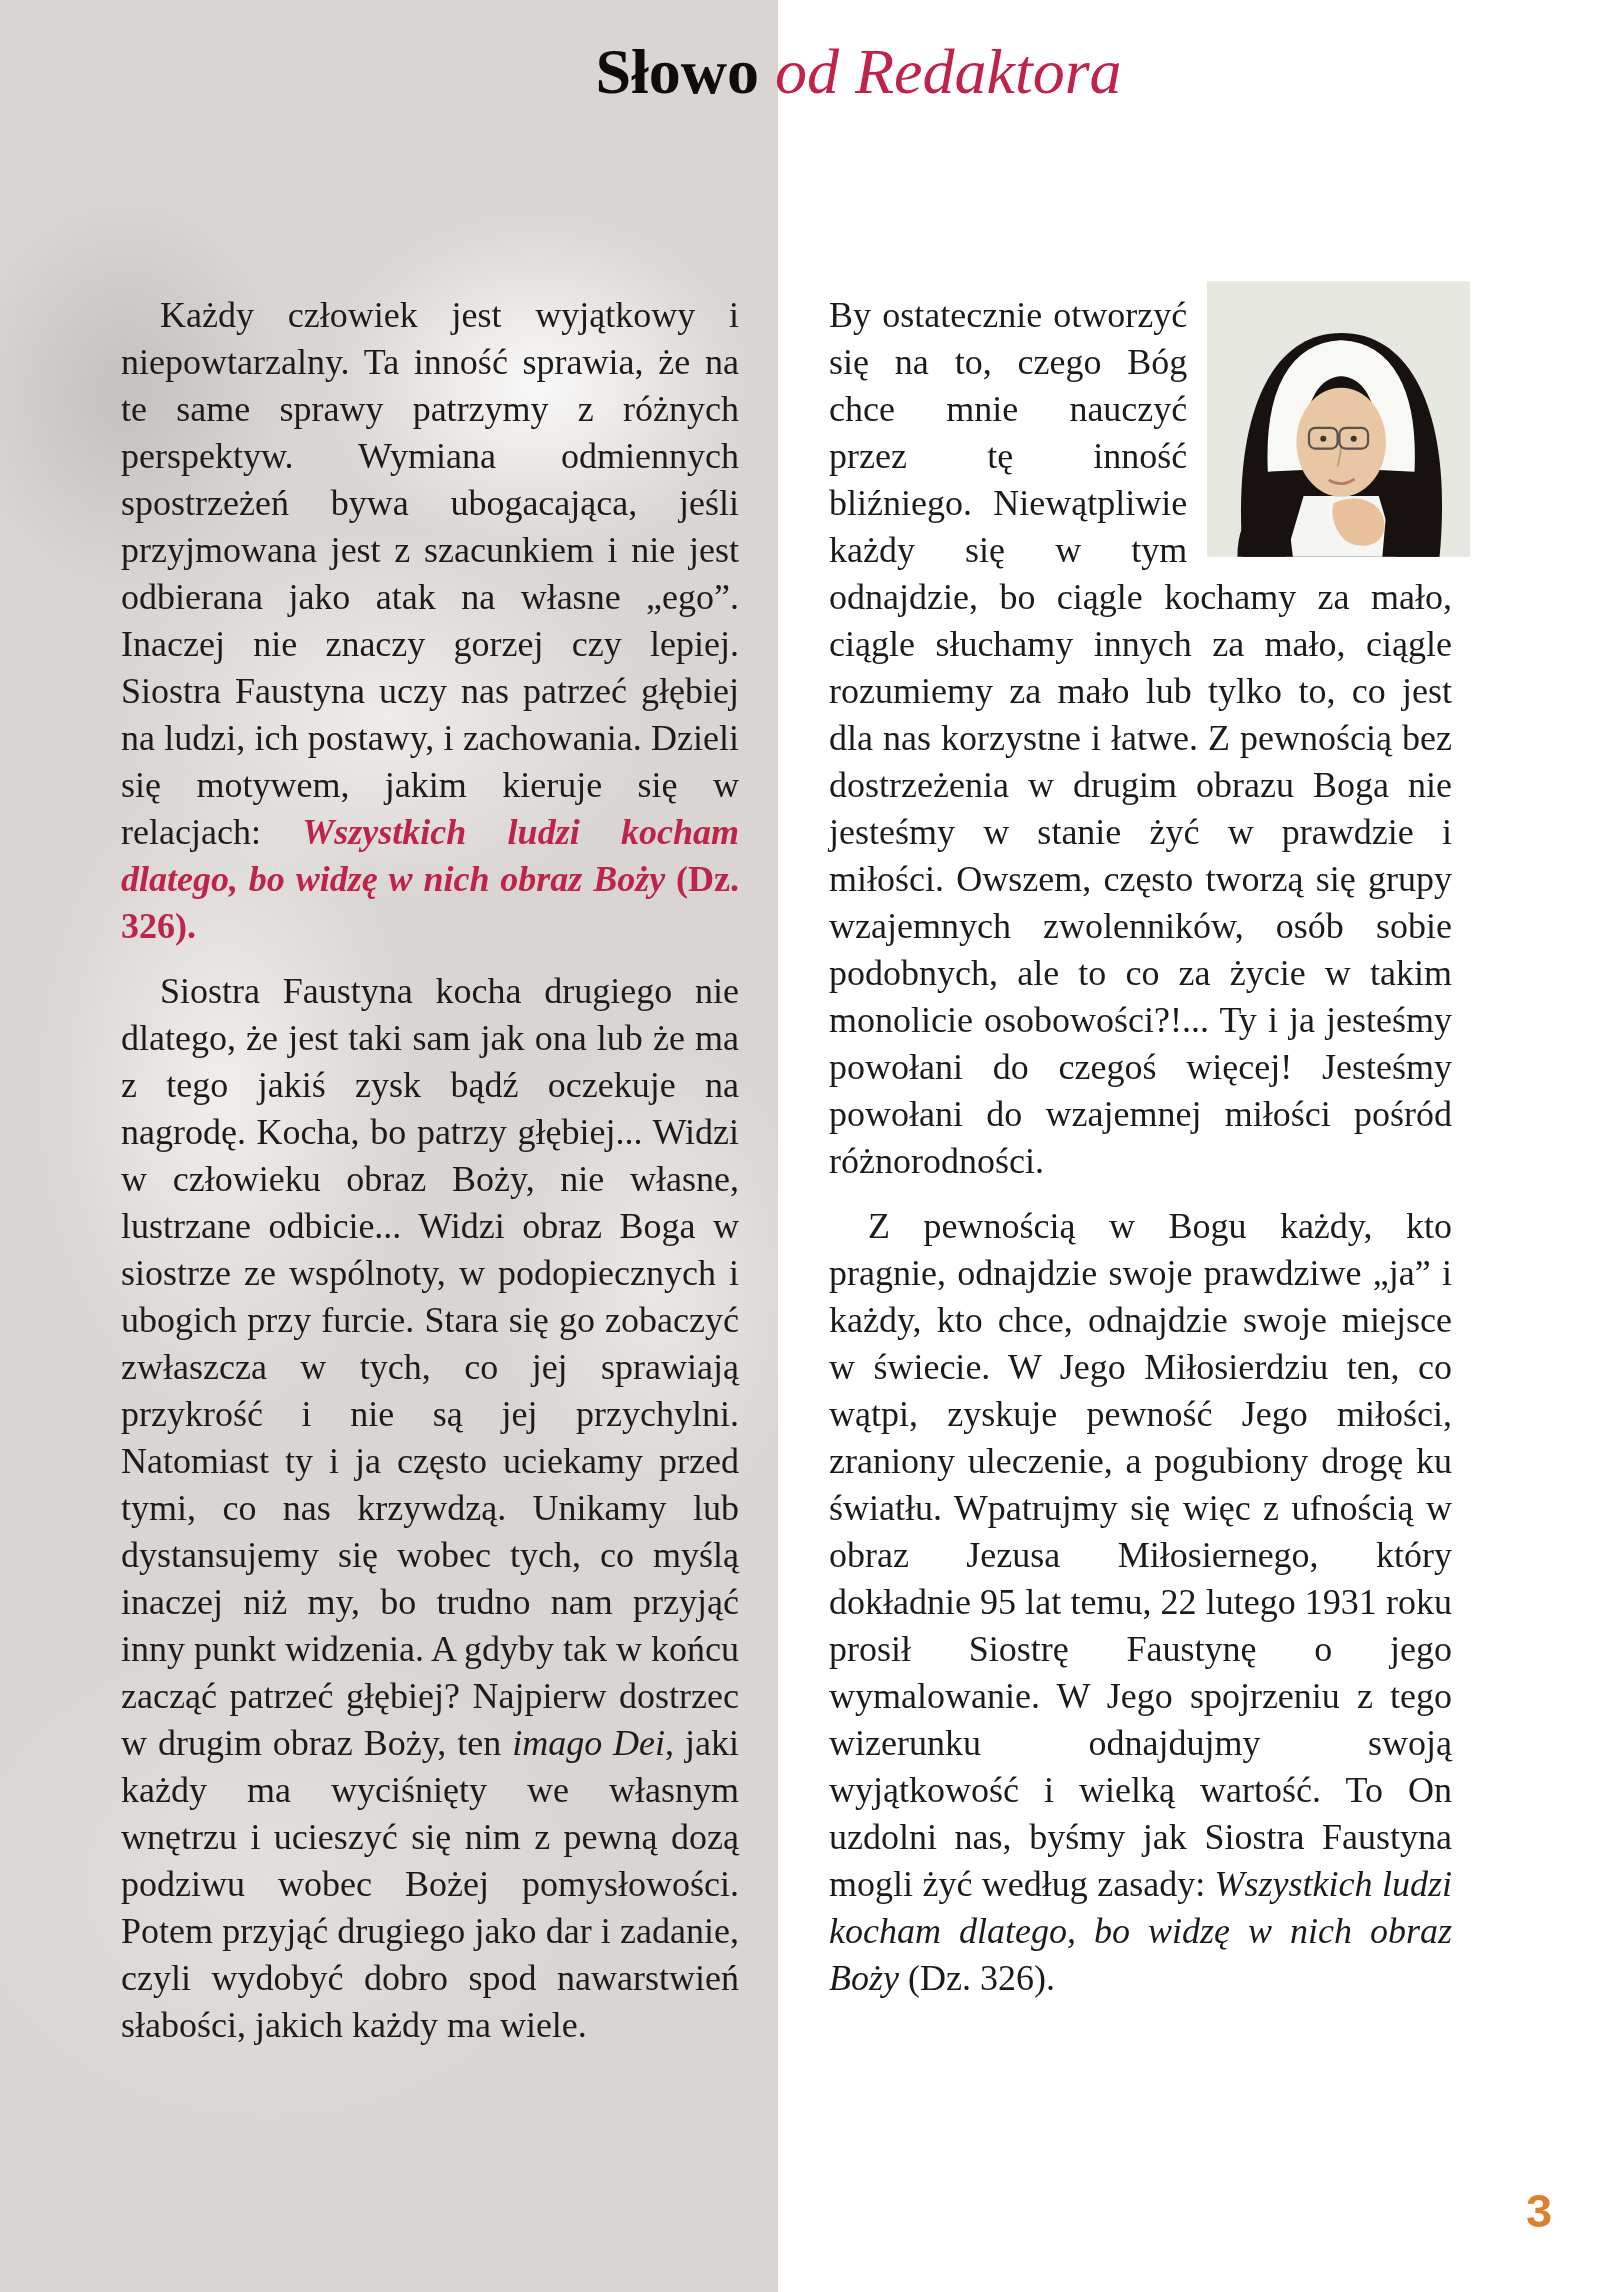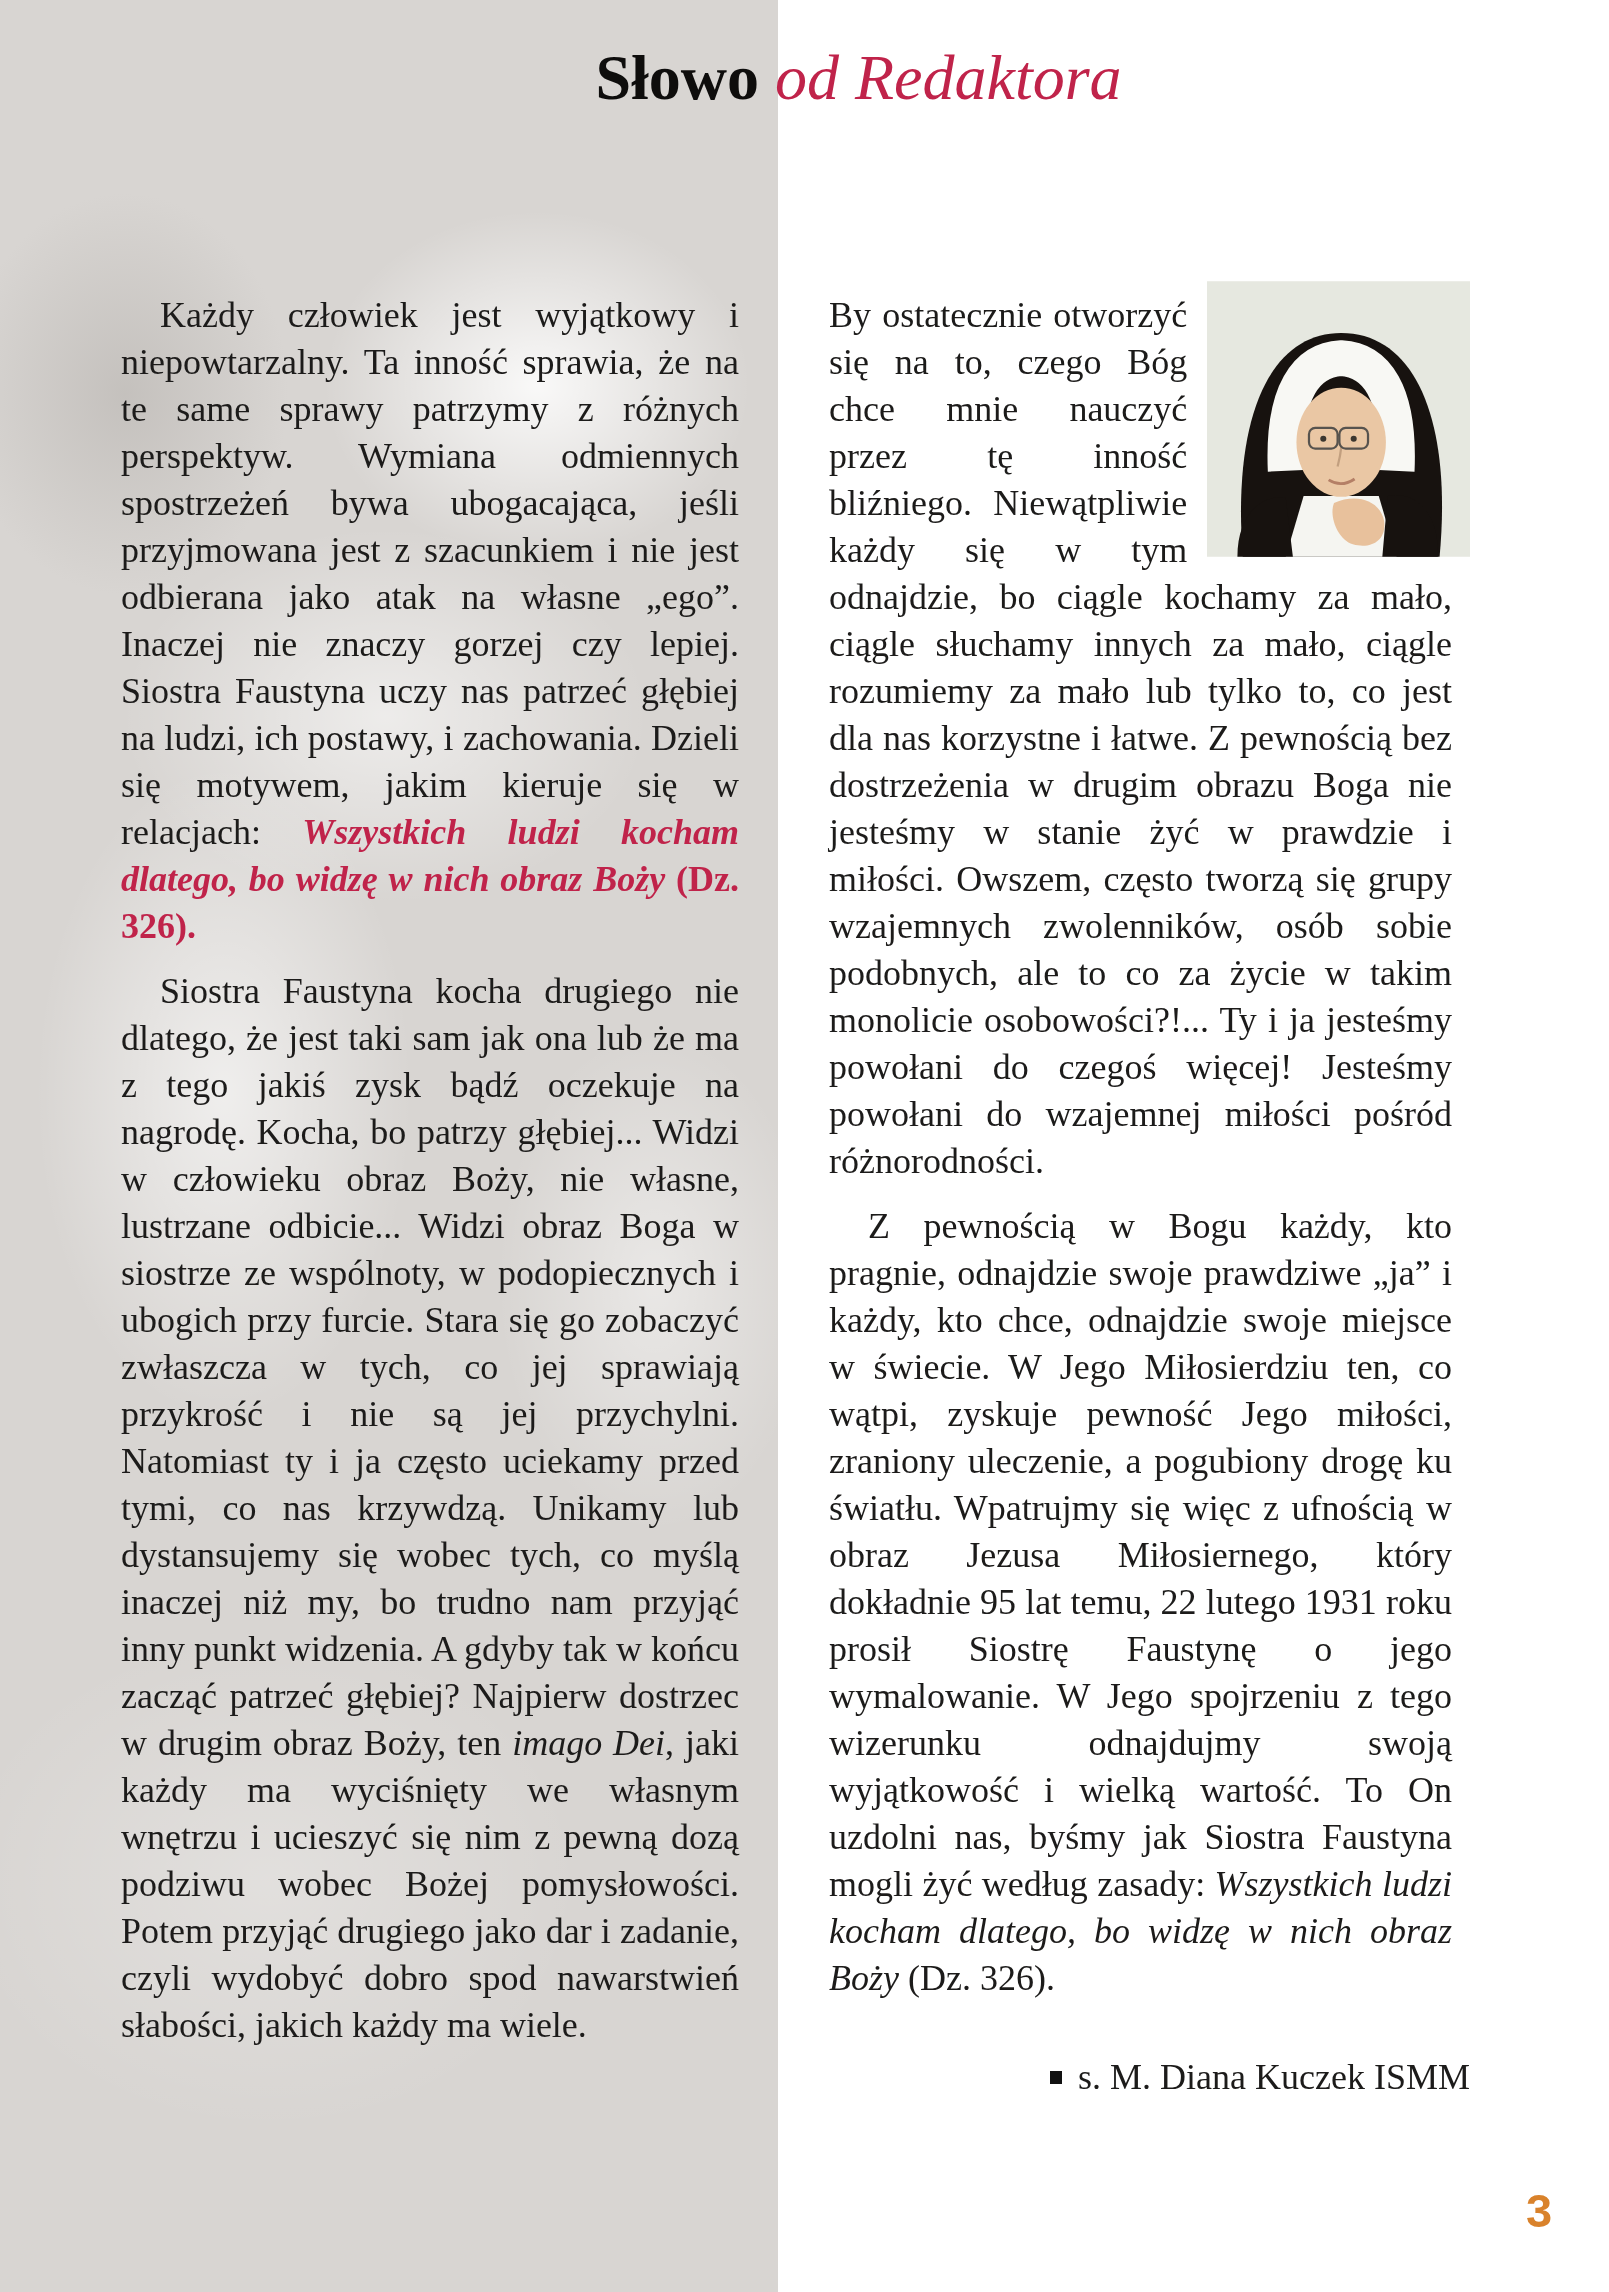--- a/index.html
+++ b/index.html
@@ -18,21 +18,21 @@
     background-color:#d8d5d2;
     background-image:
       radial-gradient(ellipse 233px 287px at 125px 394px, rgba(180,176,172,0.55), rgba(180,176,172,0) 70%),
       radial-gradient(ellipse 296px 242px at 537px 385px, rgba(255,255,255,0.85), rgba(255,255,255,0) 72%),
       radial-gradient(ellipse 376px 269px at 385px 716px, rgba(255,255,255,0.55), rgba(255,255,255,0) 70%),
       radial-gradient(ellipse 269px 466px at 224px 1093px, rgba(255,255,255,0.6), rgba(255,255,255,0) 70%),
       radial-gradient(ellipse 224px 358px at 654px 1281px, rgba(255,255,255,0.45), rgba(255,255,255,0) 70%),
       radial-gradient(ellipse 448px 358px at 269px 1881px, rgba(255,255,255,0.25), rgba(255,255,255,0) 70%);
   }
   .page-title{
-    position:absolute; left:103px; top:43px; width:1367px;
+    position:absolute; left:103px; top:37px; width:1367px;
     padding-left:72px;
     text-align:center;
     font-size:64px; line-height:1.1;
     white-space:nowrap;
   }
   .t-black{ font-weight:bold; color:#0e0d0c; }
   .t-red{ font-style:italic; color:#c0234a; }
   .col{
     position:absolute; top:274px;
     font-size:36px; line-height:47px;
@@ -106,21 +106,18 @@
         <path d="M136,222 Q150,231 165,221" stroke="#b47f66" stroke-width="3.2" fill="none"></path>
         <path d="M142,248 C168,236 194,246 198,268 C201,289 184,300 163,294 C146,289 136,262 142,248 Z" fill="#e8c19c"></path>
         <path d="M0,308 L34,308 C34,262 60,238 88,242 L96,308 Z" fill="#17120f"></path>
         <path d="M294,308 L258,308 C260,258 232,234 202,240 L196,308 Z" fill="#17120f"></path>
       </svg>
     </div>
 
     <p><span>By ostatecznie otworzyć się na to, czego Bóg chce mnie nauczyć przez tę inność bliźniego. Niewątpliwie każdy się w tym odnajdzie, bo ciągle kochamy za mało, ciągle słuchamy innych za mało, ciągle rozumiemy za mało lub tylko to, co jest dla nas korzystne i łatwe. Z pewnością bez dostrzeżenia w drugim obrazu Boga nie jesteśmy w stanie żyć w prawdzie i miłości. Owszem, często tworzą się grupy wzajemnych zwolenników, osób sobie podobnych, ale to co za życie w takim monolicie osobowości?!... Ty i ja jesteśmy powołani do czegoś więcej! Jesteśmy powołani do wzajemnej miłości pośród różnorodności.</span></p>
     <p class="indent"><span>Z pewnością w Bogu każdy, kto pragnie, odnajdzie swoje prawdziwe „ja” i każdy, kto chce, odnajdzie swoje miejsce w świecie. W Jego Miłosierdziu ten, co wątpi, zyskuje pewność Jego miłości, zraniony uleczenie, a pogubiony drogę ku światłu. Wpatrujmy się więc z ufnością w obraz Jezusa Miłosiernego, który dokładnie 95 lat temu, 22 lutego 1931 roku prosił Siostrę Faustynę o jego wymalowanie. W Jego spojrzeniu z tego wizerunku odnajdujmy swoją wyjątkowość i wielką wartość. To On uzdolni nas, byśmy jak Siostra Faustyna mogli żyć według zasady: </span><span class="it">Wszystkich ludzi kocham dlatego, bo widzę w nich obraz Boży</span><span> (Dz. 326).</span></p>
 
-    <div class="signature">
-      <span class="sig-bullet"></span><span>s. M. Diana Kuczek ISMM</span>
-    </div>
   </div>
 
   <div class="page-num">3</div>
 
 </div>
 
 
 </body></html>

